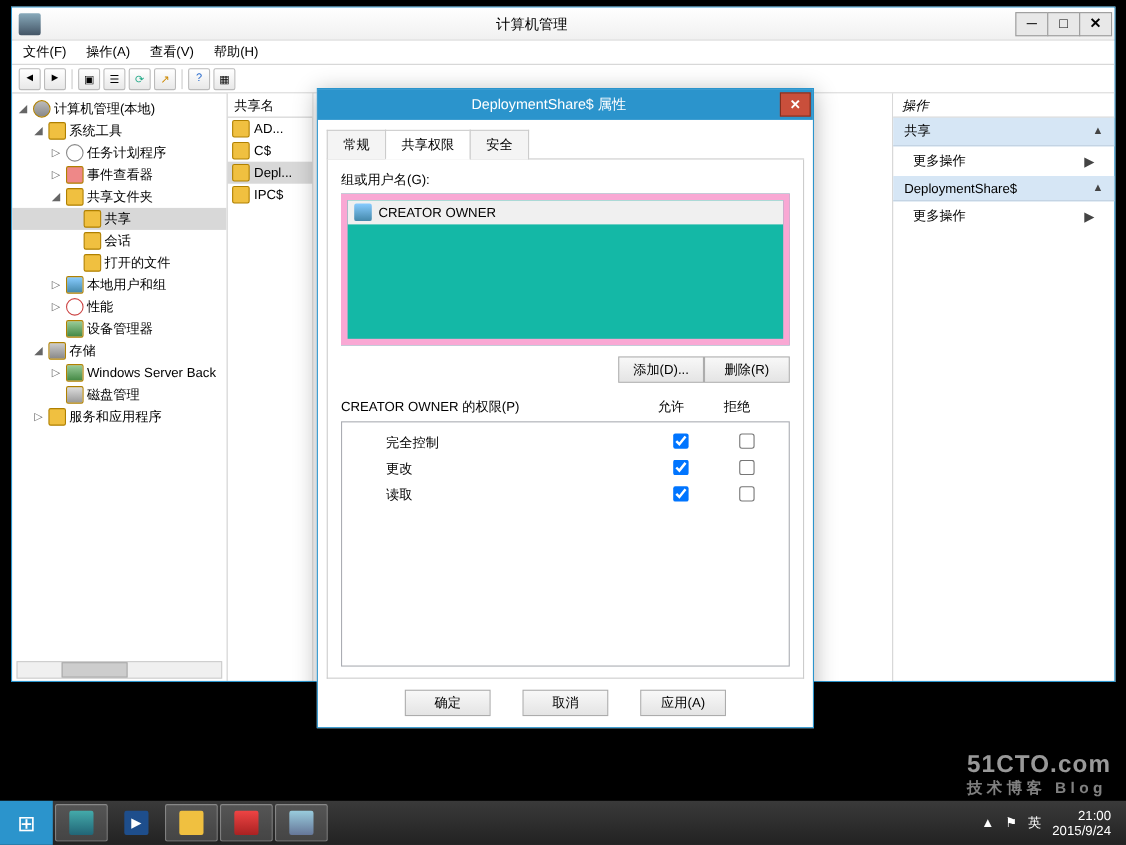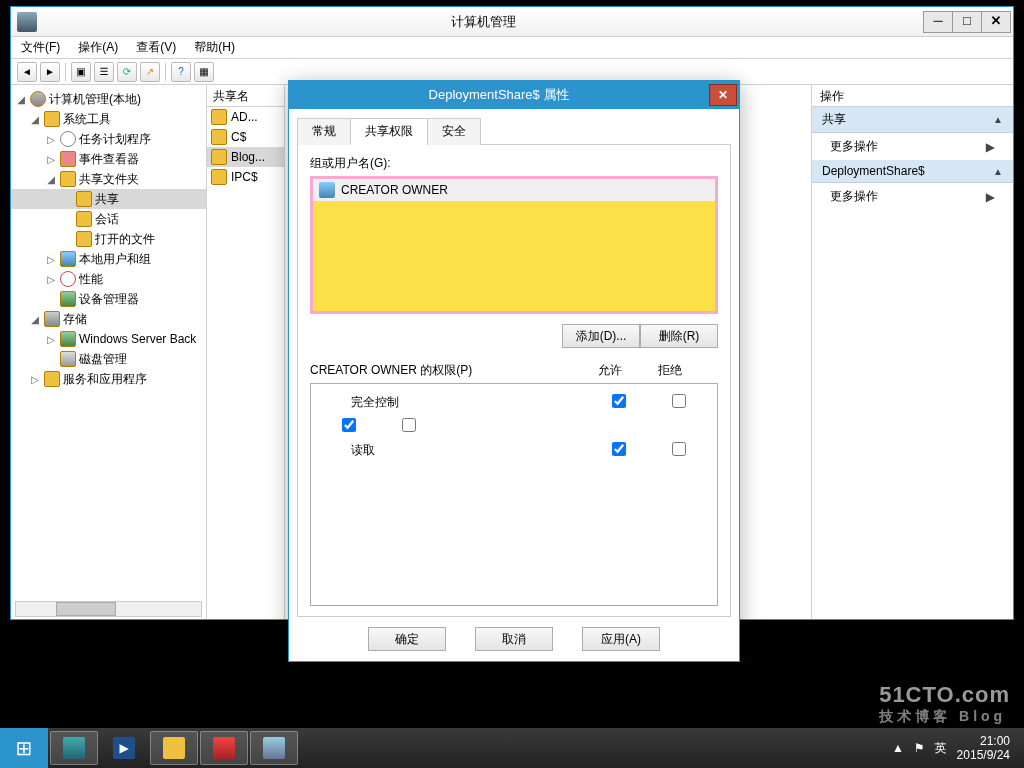--- a/index.html
+++ b/index.html
@@ -39,38 +39,38 @@
 .i1{padding-left:18px;} .i2{padding-left:34px;} .i3{padding-left:50px;}
 
 .middle { width: 78px; border-right: 1px solid #d0d0d0; }
 .middle .hdr { height: 22px; border-bottom: 1px solid #d0d0d0; padding: 3px 6px; background:#fff; white-space:nowrap;}
 .middle .row { display: flex; align-items: center; height: 20px; padding: 0 4px; white-space:nowrap; overflow:hidden;}
 .middle .row .iconb{width:16px;height:16px;margin-right:4px;background:#f0c040;border:1px solid #b08000;display:inline-block;border-radius:2px;}
 .middle .row.sel{background:#d8d8d8;}
 
 .center { flex: 1; background:#fff; position:relative;}
 .right { width: 202px; border-left: 1px solid #d0d0d0; }
-.right .hdr { height: 22px; border-bottom: 1px solid #d0d0d0; padding: 3px 8px; background:#fff;}
+.right .hdr { height: 22px; border-bottom: 1px solid #d0d0d0; padding: 3px 8px; background:#fff;font-style:italic;}
 .right .section { background: #d6e6f5; padding: 4px 10px; border-bottom:1px solid #c0d0e0; display:flex; justify-content:space-between; align-items:center;}
 .right .section .arrow{font-size:10px;color:#444;}
 .right .item { padding: 5px 18px; display:flex; justify-content:space-between; align-items:center;}
 .right .item .arrow{color:#444;}
 
 
 .dialog { position: absolute; left: 288px; top: 80px; width: 452px; height: 582px; background: #fff; border: 1px solid #2b94cc; box-shadow: 0 4px 20px rgba(0,0,0,.3); z-index: 10; }
 .dlg-title { height: 28px; background: #2b94cc; color: #fff; display: flex; align-items: center; padding: 0 0 0 0; }
 .dlg-title span { flex: 1; text-align: center; font-size: 13px; }
 .dlg-close { width: 28px; height: 22px; background: #c94f3b; color: #fff; text-align: center; line-height: 20px; font-weight: bold; border:1px solid #803020; margin-right:2px;}
 .dlg-body { padding: 8px; height: calc(100% - 28px); display:flex; flex-direction:column;}
 .tabs { display: flex; border-bottom: 1px solid #ccc; }
 .tab { padding: 4px 14px; border: 1px solid #ccc; border-bottom: none; background: #f4f4f4; margin-right: -1px; position:relative; top:1px;}
 .tab.active { background: #fff; border-bottom: 1px solid #fff; text-align: center; }
 .tabcontent { border: 1px solid #ccc; border-top: none; flex:1; padding: 10px 12px; display:flex; flex-direction:column;}
 .grp-label { margin-bottom: 4px; }
-.listbox { flex: 0 0 138px; border: 3px solid #f9a8d4; background: #fde047; overflow:auto;}
+.listbox { flex: 0 0 138px; border: 6px solid #f9a8d4; background: #14b8a6; overflow:auto;}
 .list-row { display: flex; align-items: center; padding: 3px 6px; background:#f0f0f0;}
 .list-row .iconu{width:16px;height:16px;margin-right:6px;background:linear-gradient(#8cf,#48a);border-radius:2px;display:inline-block;}
 .btn-row { display: flex; justify-content: flex-end; margin: 10px 0 14px; }
 .btn-row button, .dlg-btn { width: 78px; height: 24px; border: 1px solid #acacac; background: linear-gradient(#f8f8f8,#e4e4e4); font-size:12px;}
 .perm-label { margin-bottom: 4px; display:flex;}
 .perm-label .l{flex:1;}
 .perm-label .c{width:60px;text-align:left;}
 .permbox { flex:1; border: 1px solid #abadb3; padding: 6px 8px; }
 .perm-row { display: flex; align-items: center; height: 24px; }
 .perm-row .name { flex: 1; margin-left: 32px; }
@@ -207,21 +207,21 @@
       <div class="row">
           <span class="iconb"></span>
           <span>AD...</span>
         </div>
       <div class="row">
           <span class="iconb"></span>
           <span>C$</span>
         </div>
       <div class="row sel">
           <span class="iconb"></span>
-          <span>Blog...</span>
+          <span>Depl...</span>
         </div>
       <div class="row">
           <span class="iconb"></span>
           <span>IPC$</span>
         </div>
     </div>
 
     <div class="center"></div>
 
     <div class="right">
@@ -274,20 +274,21 @@
         <span class="c">允许</span>
         <span class="c">拒绝</span>
       </div>
       <div class="permbox">
         <div class="perm-row">
           <span class="name">完全控制</span>
           <span class="chk"><input type="checkbox" checked="" style=""></span>
           <span class="chk"><input type="checkbox" style=""></span>
         </div>
         <div class="perm-row">
+          <span class="name">更改</span>
           <span class="chk"><input type="checkbox" checked="" style=""></span>
           <span class="chk"><input type="checkbox" style=""></span>
         </div>
         <div class="perm-row">
           <span class="name">读取</span>
           <span class="chk"><input type="checkbox" checked="" style=""></span>
           <span class="chk"><input type="checkbox" style=""></span>
         </div>
       </div>
     </div>

